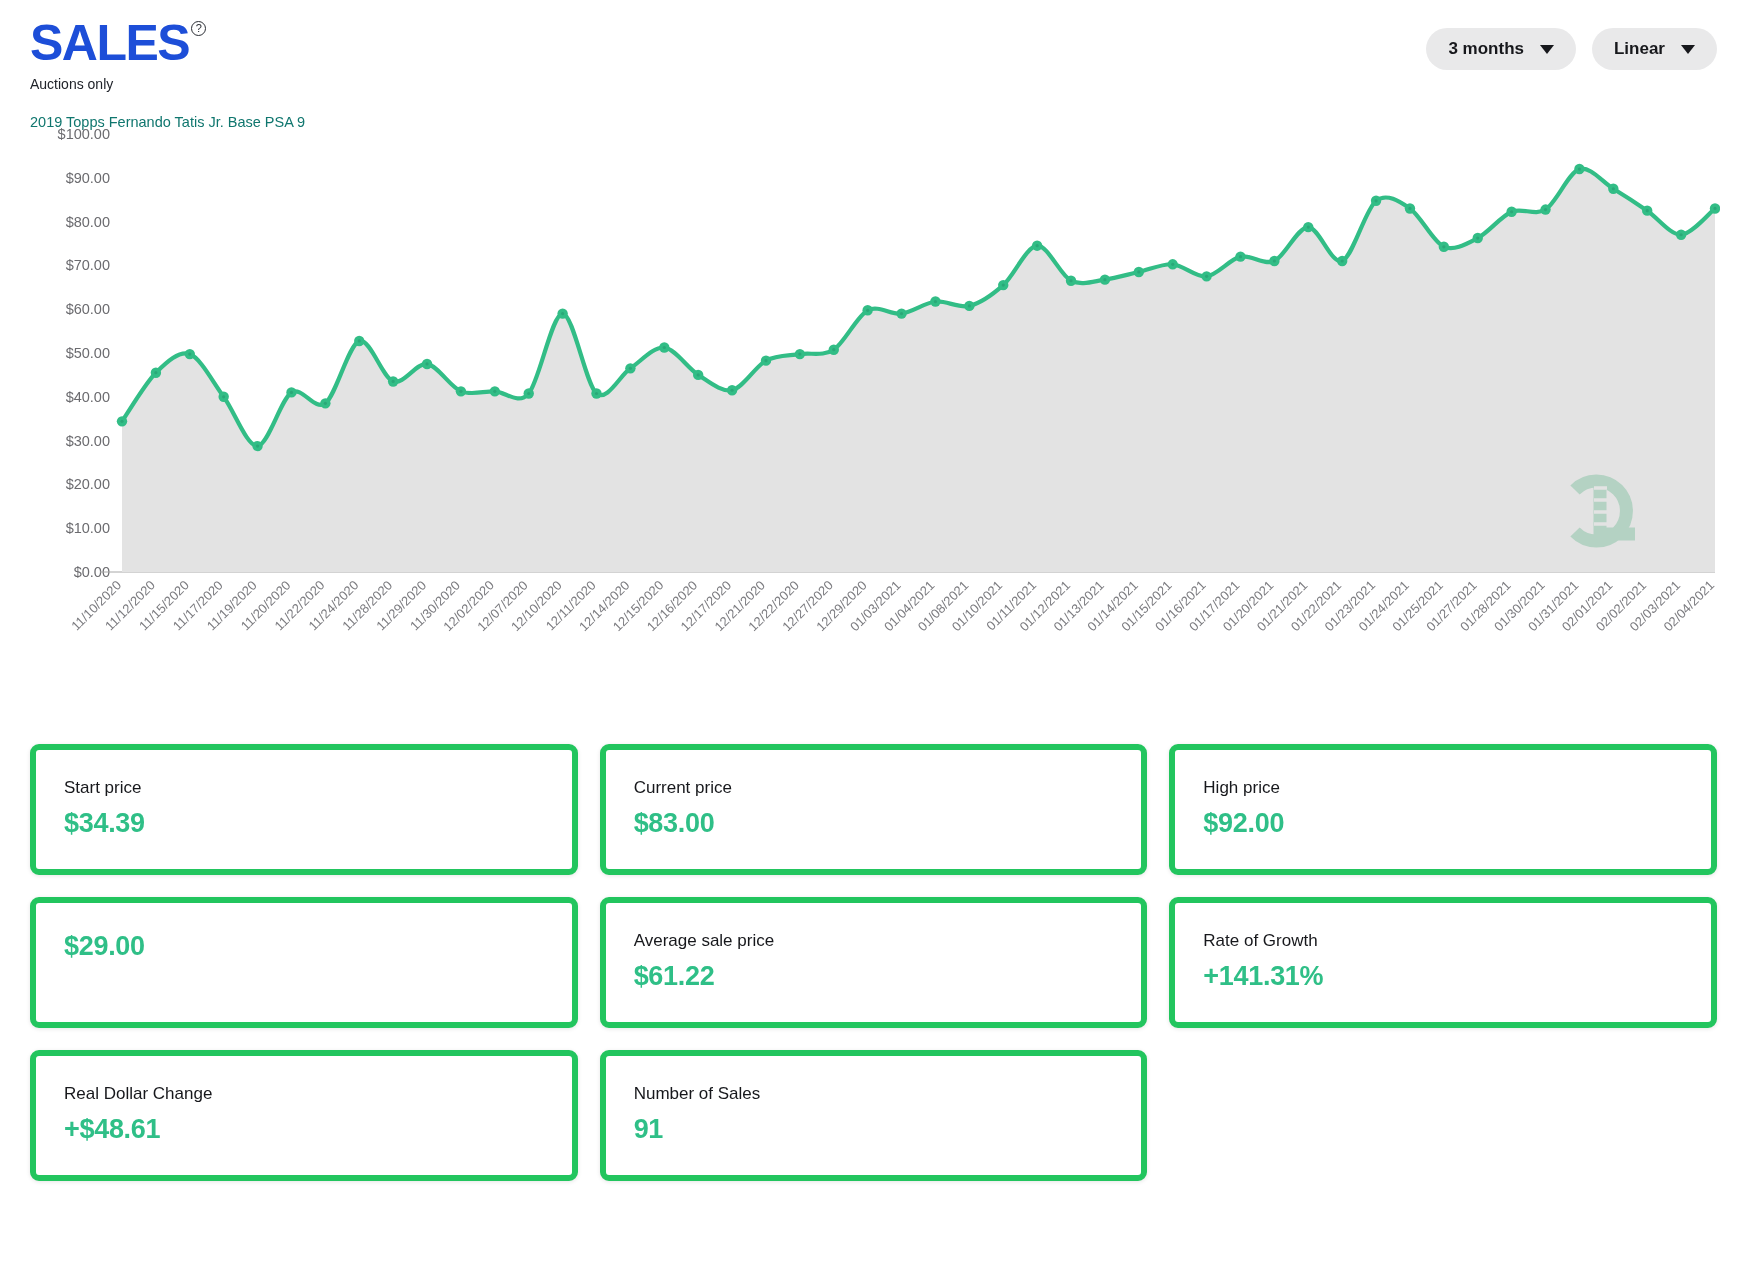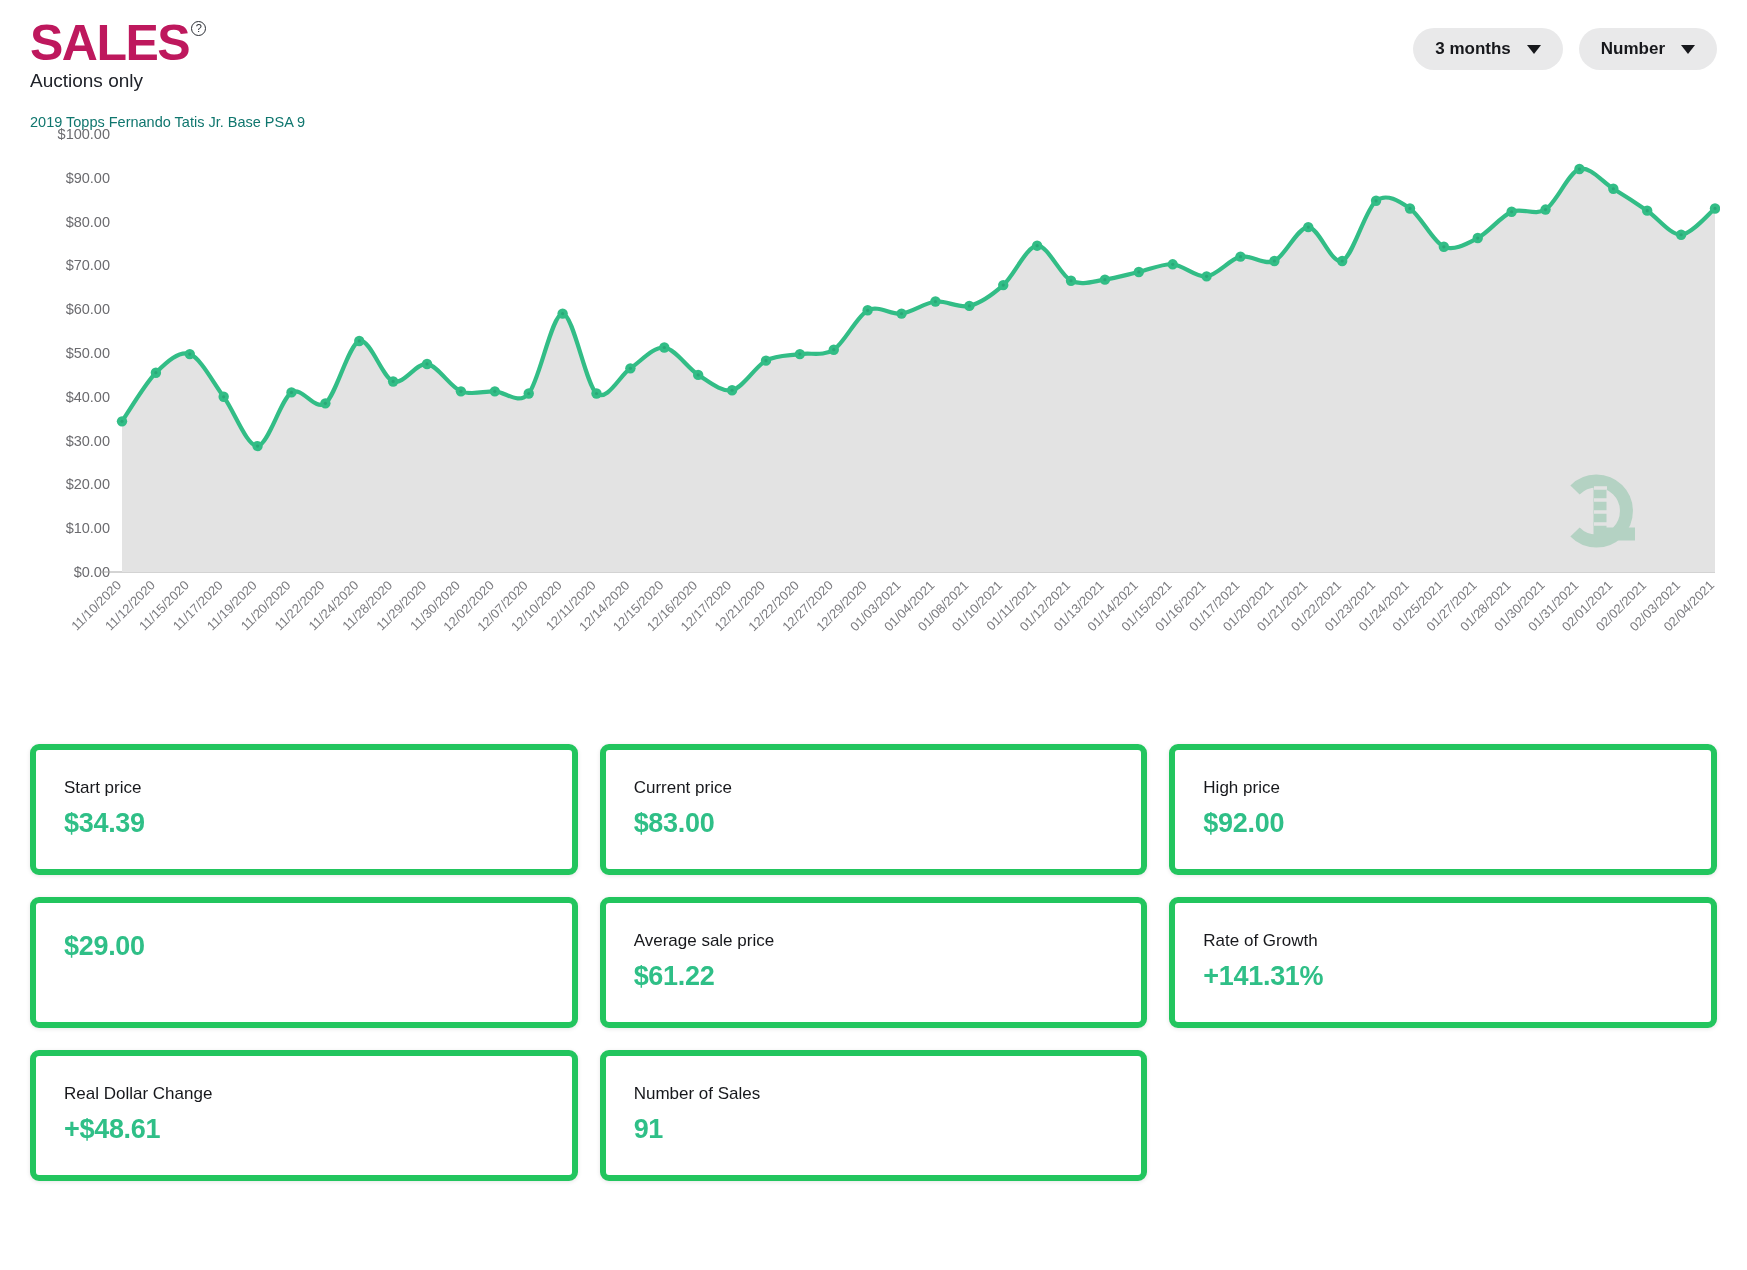--- a/index.html
+++ b/index.html
@@ -21,42 +21,42 @@
   .header-row {
     position: relative;
     height: 120px;
   }
   .title-block { padding-top: 18px; }
   .sales-title {
     display: inline-block;
     font-size: 50px;
     font-weight: 800;
     letter-spacing: -1.5px;
-    color: #be185d;
+    color: #1d4ed8;
     line-height: 1;
     vertical-align: top;
   }
   .help-icon {
     display: inline-block;
     width: 15px; height: 15px;
     border: 1.3px solid #2a2d34;
     border-radius: 50%;
     font-size: 11px;
     line-height: 13px;
     text-align: center;
     color: #2a2d34;
     vertical-align: top;
     margin-top: 3px;
     margin-left: 2px;
     font-weight: 400;
   }
   .subtitle {
-    font-size: 19px;
+    font-size: 14px;
     color: #20232a;
-    margin-top: 2px;
+    margin-top: 8px;
   }
   .card-name {
     font-size: 14.5px;
     color: #0f766e;
     margin-top: 22px;
   }
 
   .controls {
     position: absolute;
     top: 28px;
@@ -143,21 +143,21 @@
       <div class="subtitle">Auctions only</div>
       <div class="card-name">2019 Topps Fernando Tatis Jr. Base PSA 9</div>
     </div>
 
     <div class="controls">
       <button class="pill">
         <span>3 months</span>
         <span class="caret"></span>
       </button>
       <button class="pill">
-        <span>Number</span>
+        <span>Linear</span>
         <span class="caret"></span>
       </button>
     </div>
   </div>
 
   <div class="chart-wrap">
     <svg class="chart-svg" id="chart" width="1690" height="600" viewBox="0 0 1690 600">
         <text x="80" y="455" class="ytick">$0.00</text>
         <text x="80" y="411.2" class="ytick">$10.00</text>
         <text x="80" y="367.4" class="ytick">$20.00</text>

